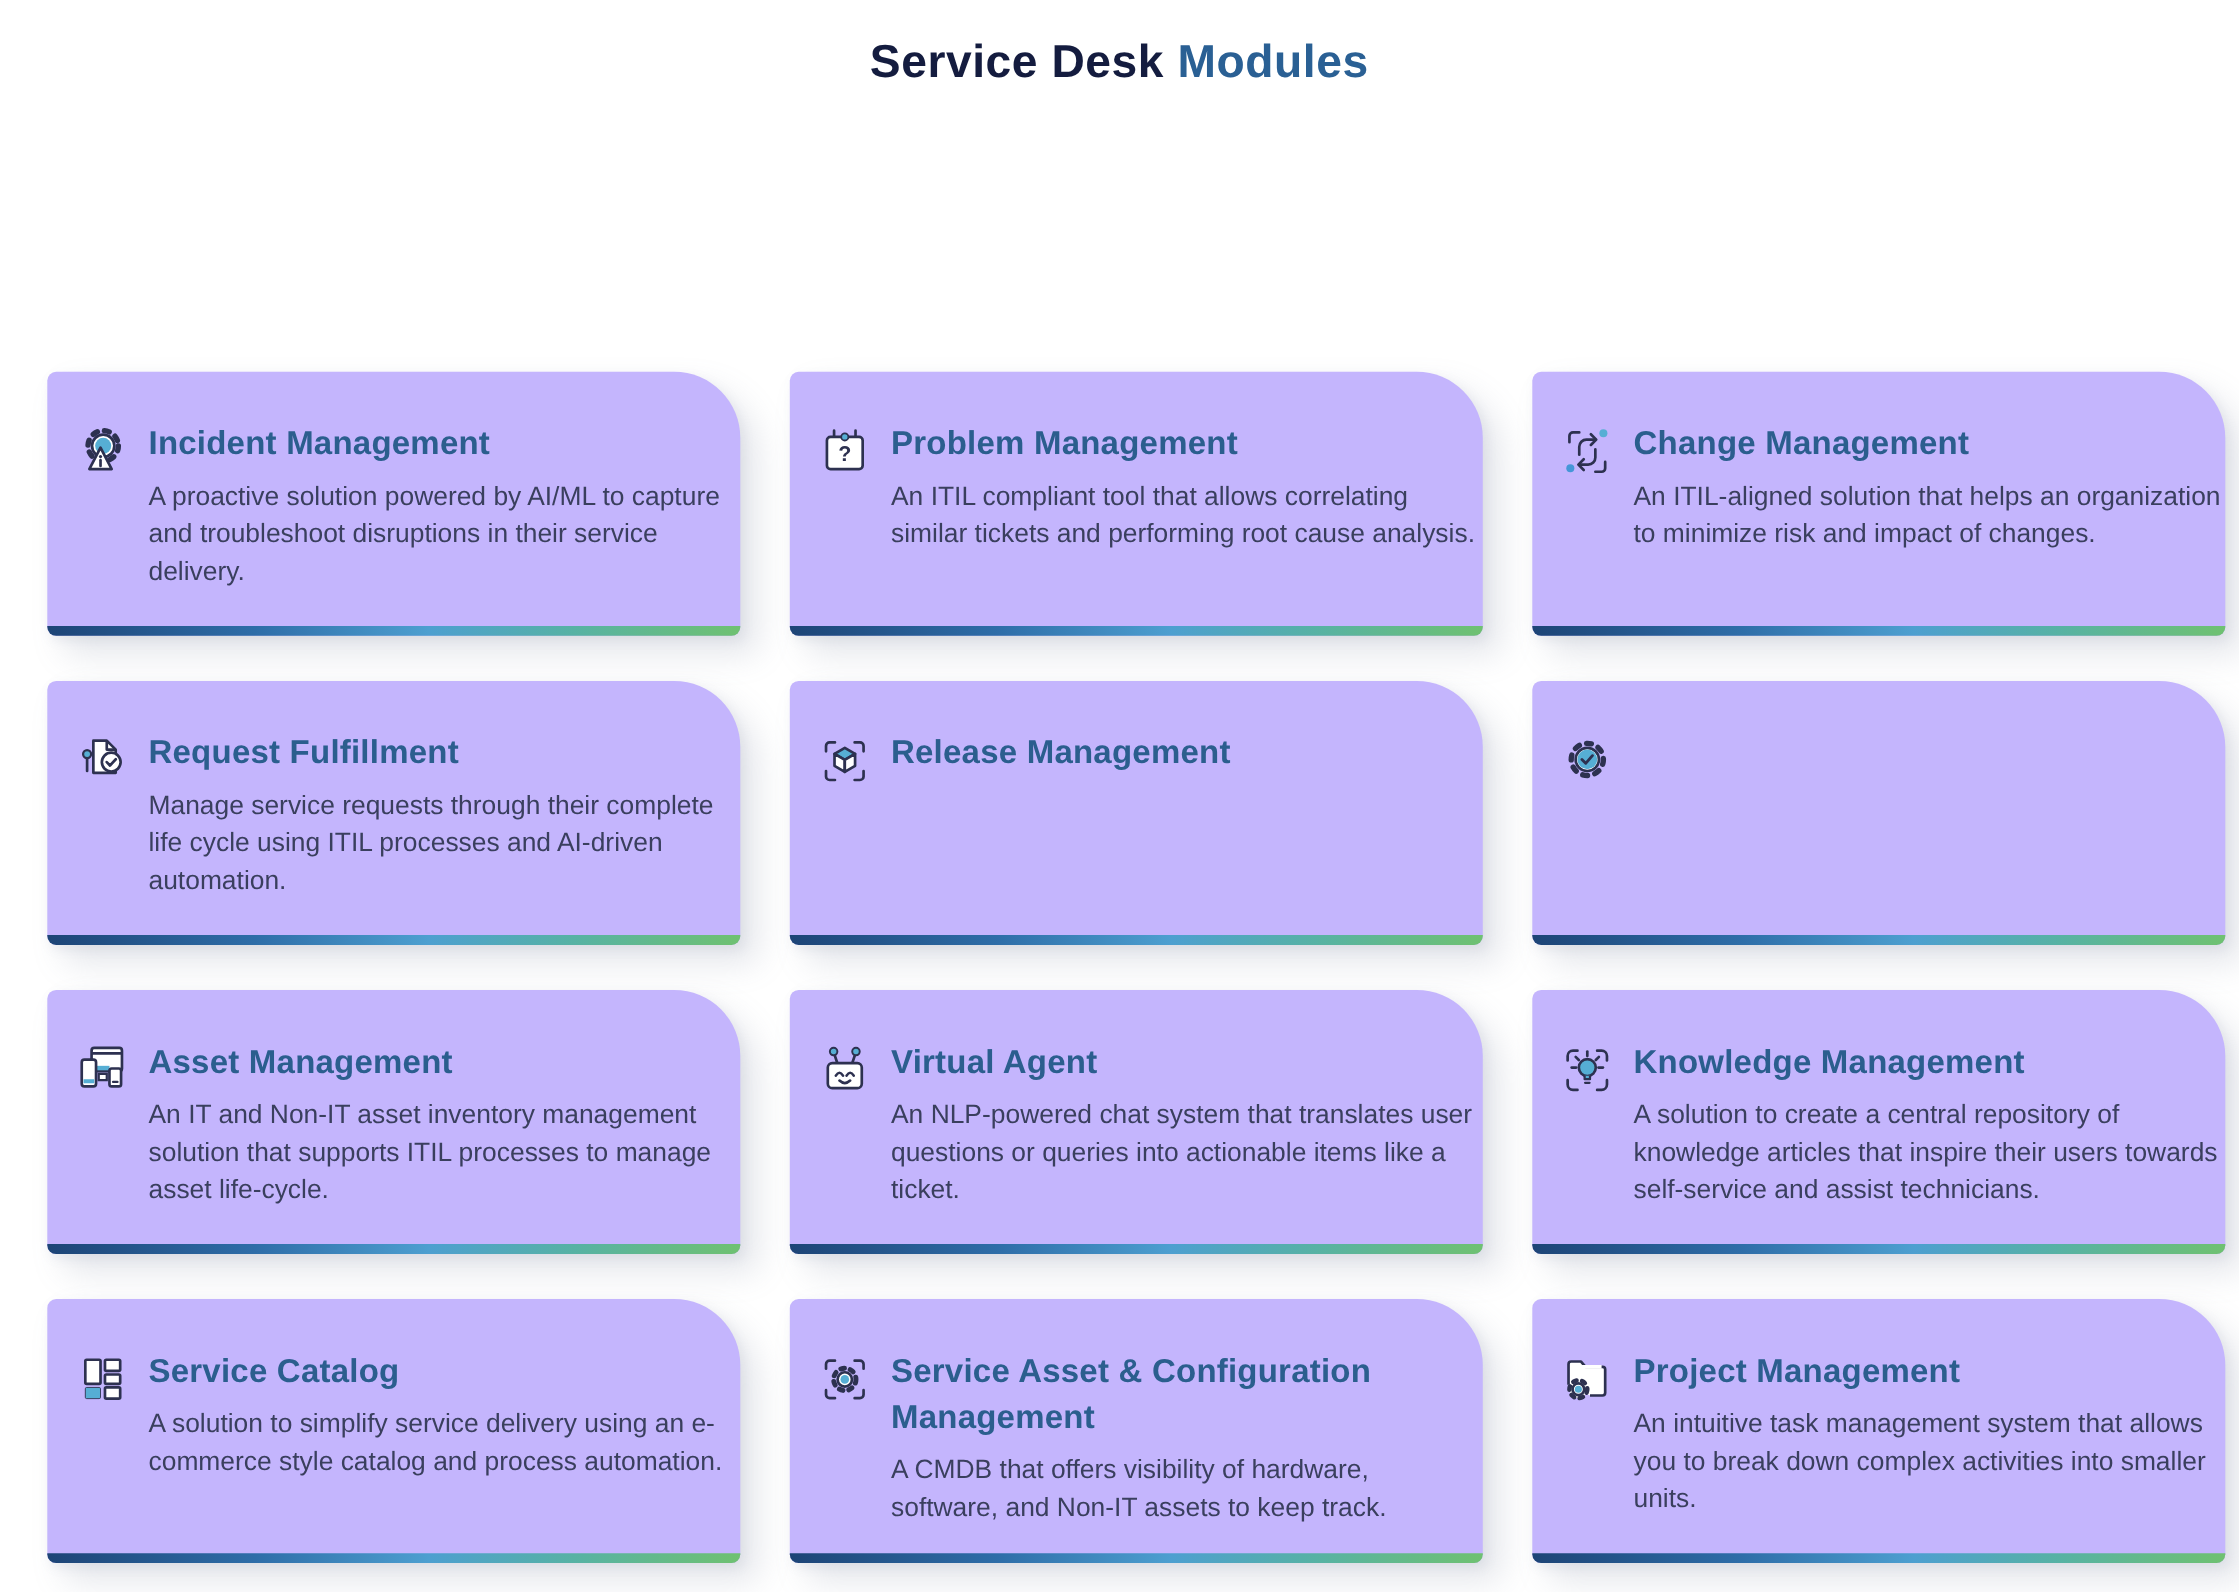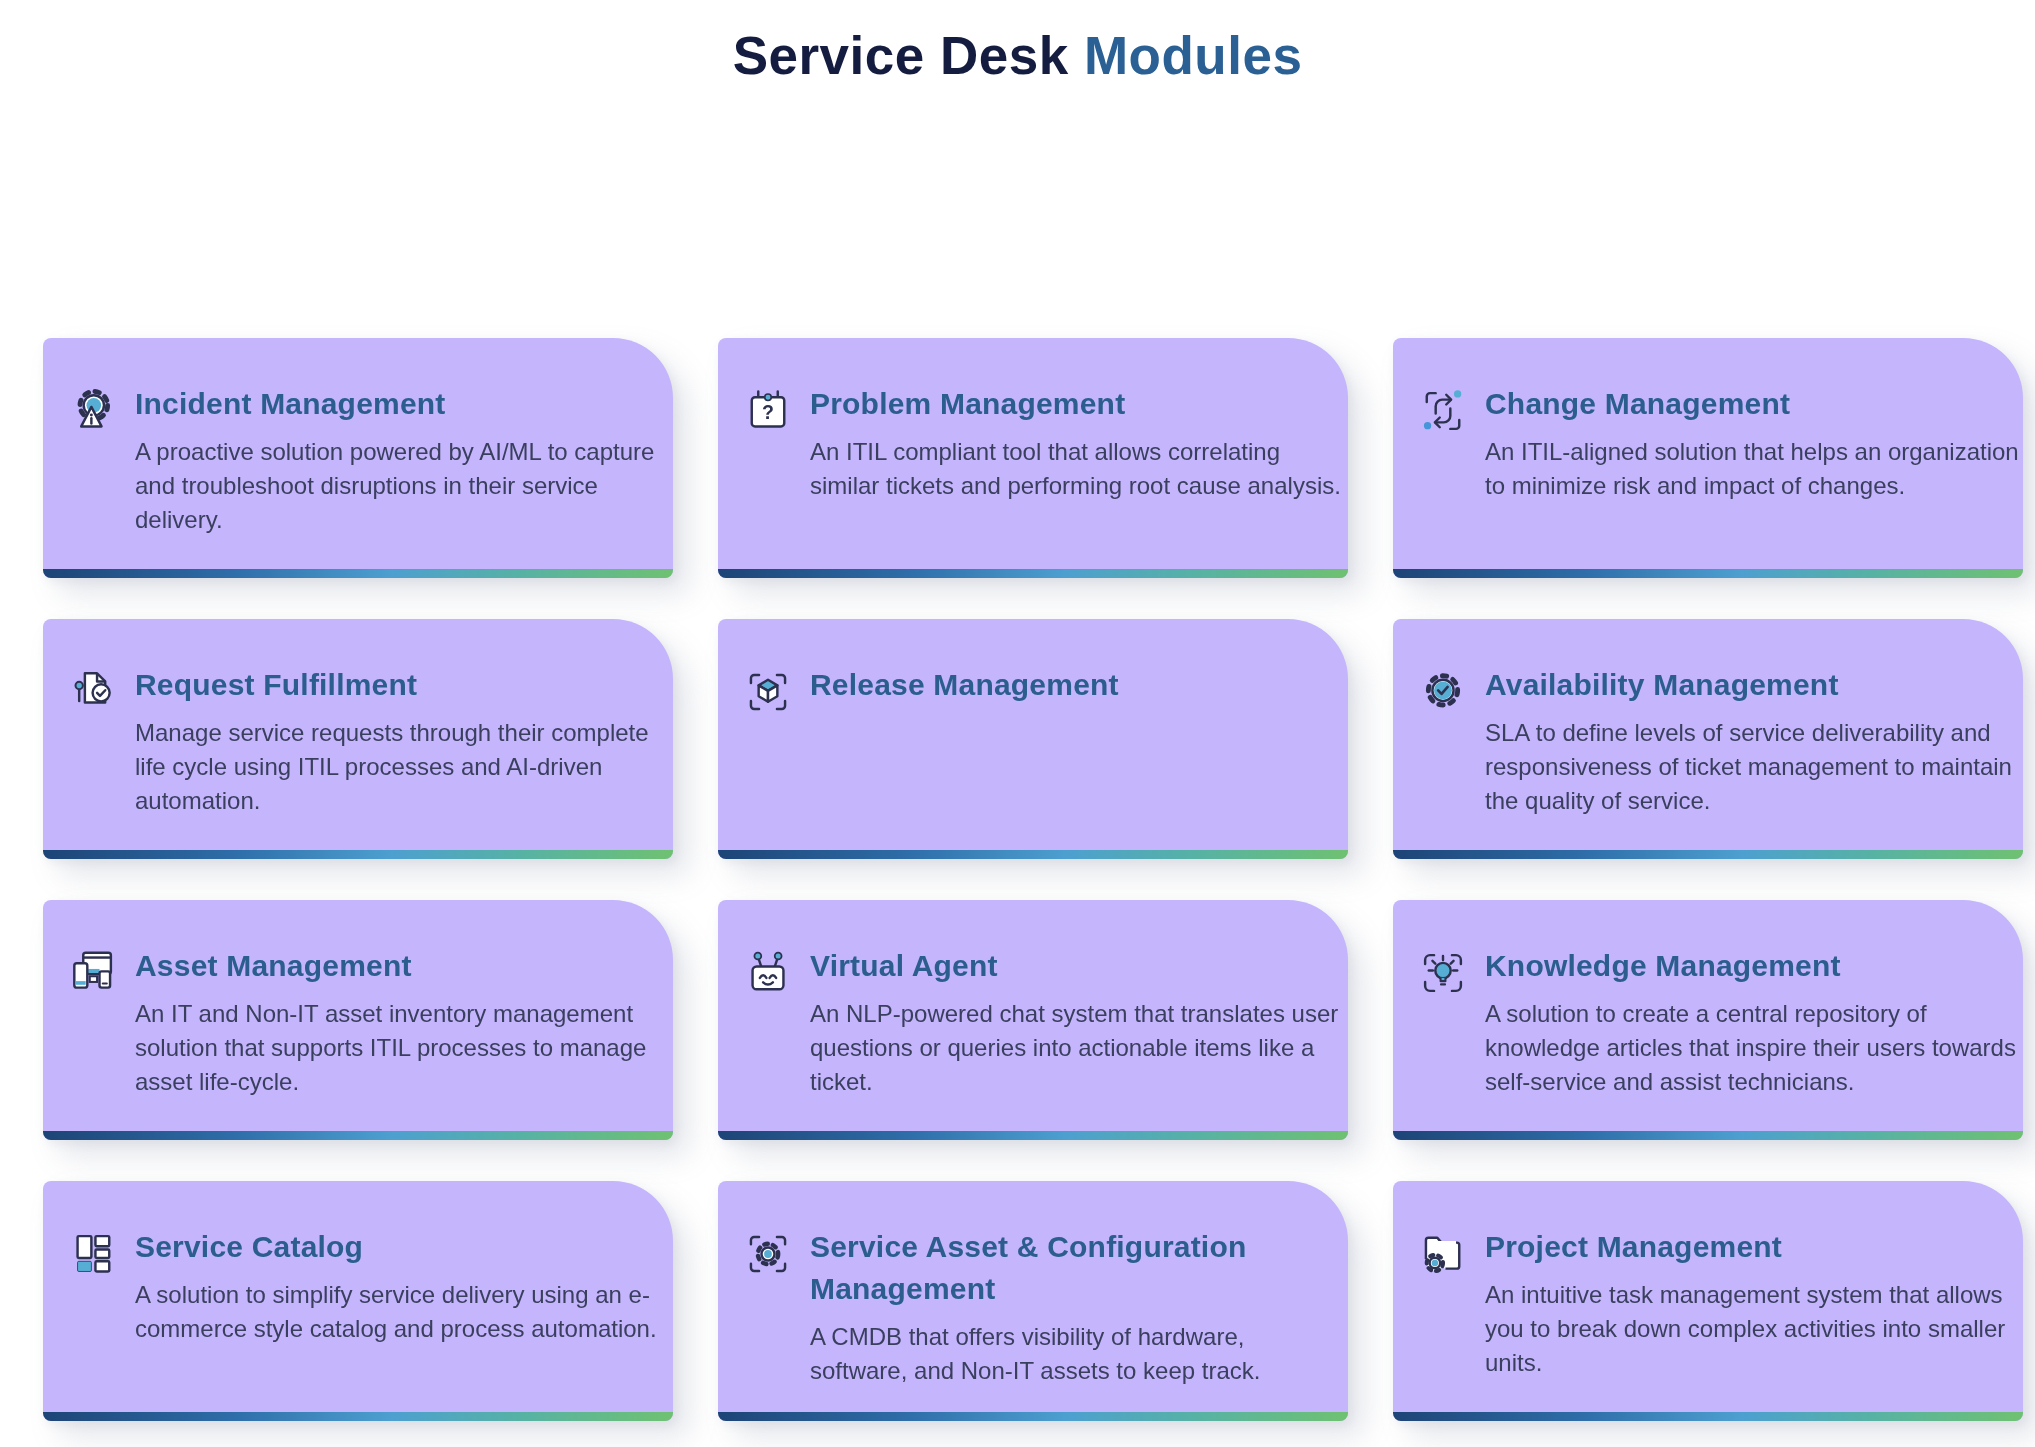--- a/index.html
+++ b/index.html
@@ -8,21 +8,21 @@
     background:#ffffff;
     font-family:"Liberation Sans", sans-serif;
     position:relative;
     overflow:hidden;
     -webkit-font-smoothing:antialiased;
   }
   
   .header{position:absolute;top:0;left:0;width:2035px;text-align:center;}
   .page-title{
     margin:0;padding-top:22px;
-    font-size:53px;line-height:68px;
+    font-size:42px;line-height:68px;
     font-weight:600;color:#141c3f;letter-spacing:.5px;
   }
   .page-title .accent{color:#2a6094;font-weight:800;}
   .subtitle{
     margin:44px auto 0;
     width:1400px;
     font-size:26px;line-height:40px;
     color:#3f4365;font-weight:400;
   }
   
@@ -162,24 +162,20 @@
 
   <article class="card">
     <span class="icon-wrap">
         <svg viewBox="0 0 64 64">
           <circle cx="32" cy="30" r="18" fill="none" stroke="#2d3150" stroke-width="6" stroke-dasharray="5.5 8.4" stroke-linecap="round"></circle>
           <circle cx="32" cy="30" r="13" fill="#fff" stroke="#2d3150" stroke-width="3"></circle>
           <circle cx="32" cy="30" r="11" fill="#56aed4"></circle>
           <path d="M26 30 l4.2 4.4 7.5-8.6" fill="none" stroke="#2d3150" stroke-width="3.2" stroke-linecap="round" stroke-linejoin="round"></path>
         </svg>
       </span>
-    <div class="card-text">
-      <h3 class="card-title">Availability Management</h3>
-      <p class="card-desc">SLA to define levels of service deliverability and responsiveness of ticket management to maintain the quality of service.</p>
-    </div>
     <span class="bar"></span>
   </article>
 
   <article class="card">
     <span class="icon-wrap">
         <svg viewBox="0 0 64 64">
           <rect x="20" y="7" width="34" height="26" rx="3" fill="#fff" stroke="#2d3150" stroke-width="3"></rect>
           <line x1="20" y1="13" x2="54" y2="13" stroke="#2d3150" stroke-width="3"></line>
           <rect x="26" y="27" width="14" height="5" fill="#56aed4"></rect>
           <rect x="9" y="20" width="16" height="30" rx="3" fill="#fff" stroke="#2d3150" stroke-width="3"></rect>

